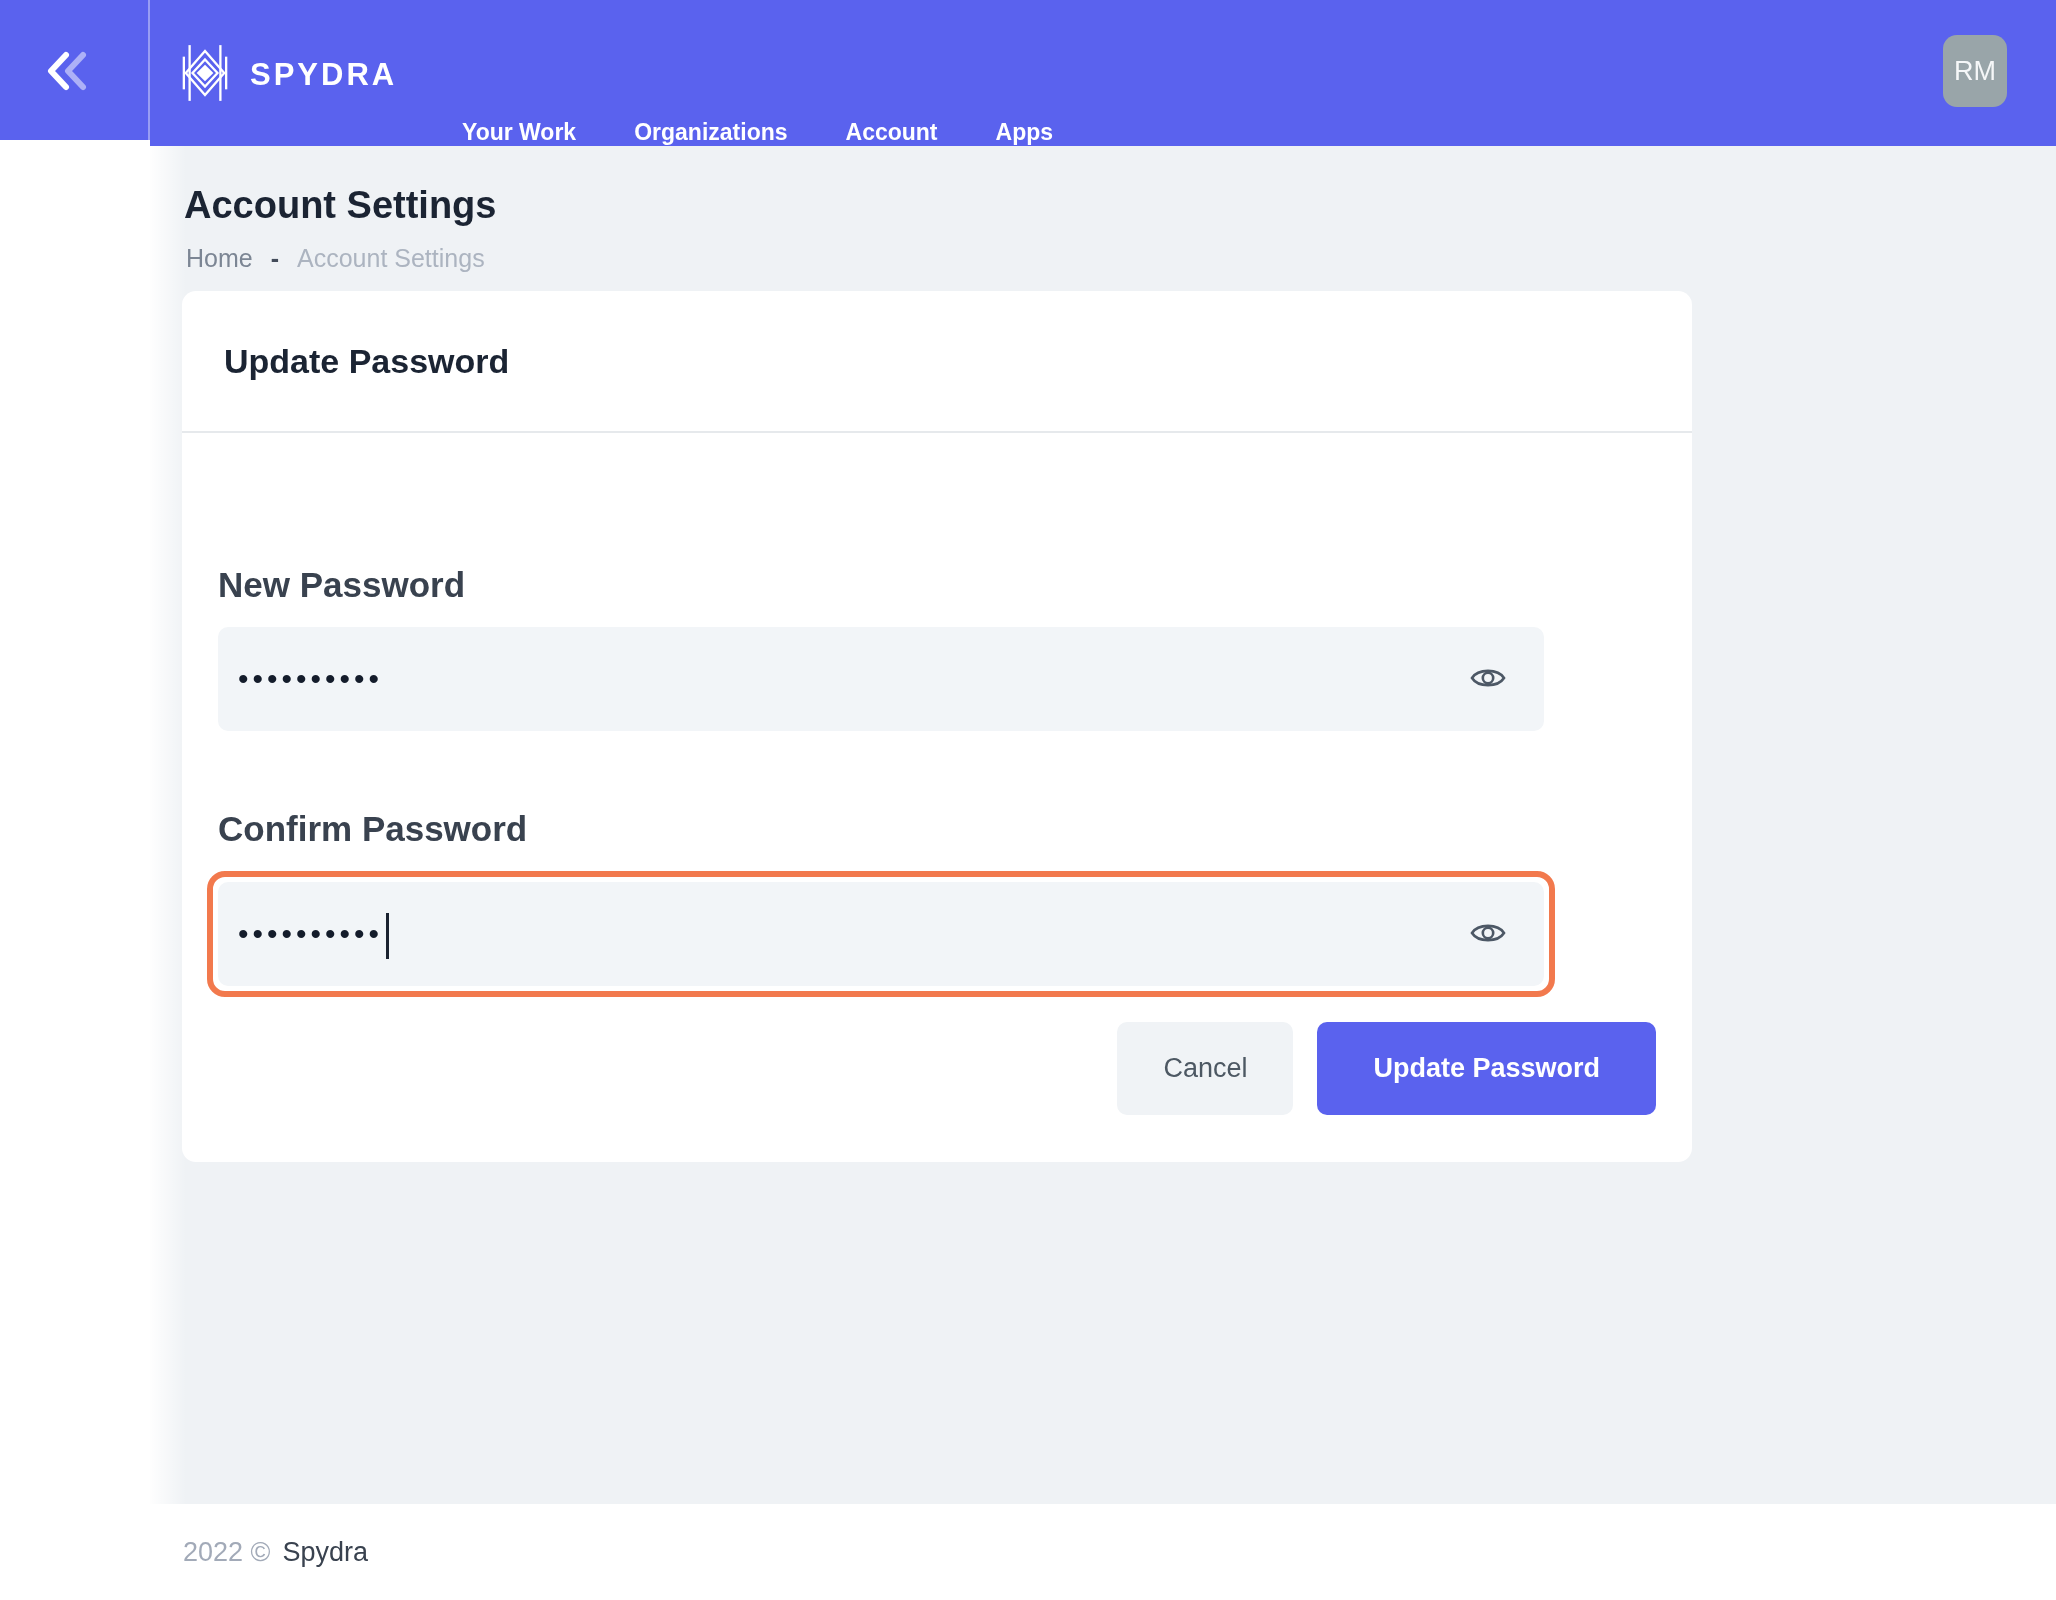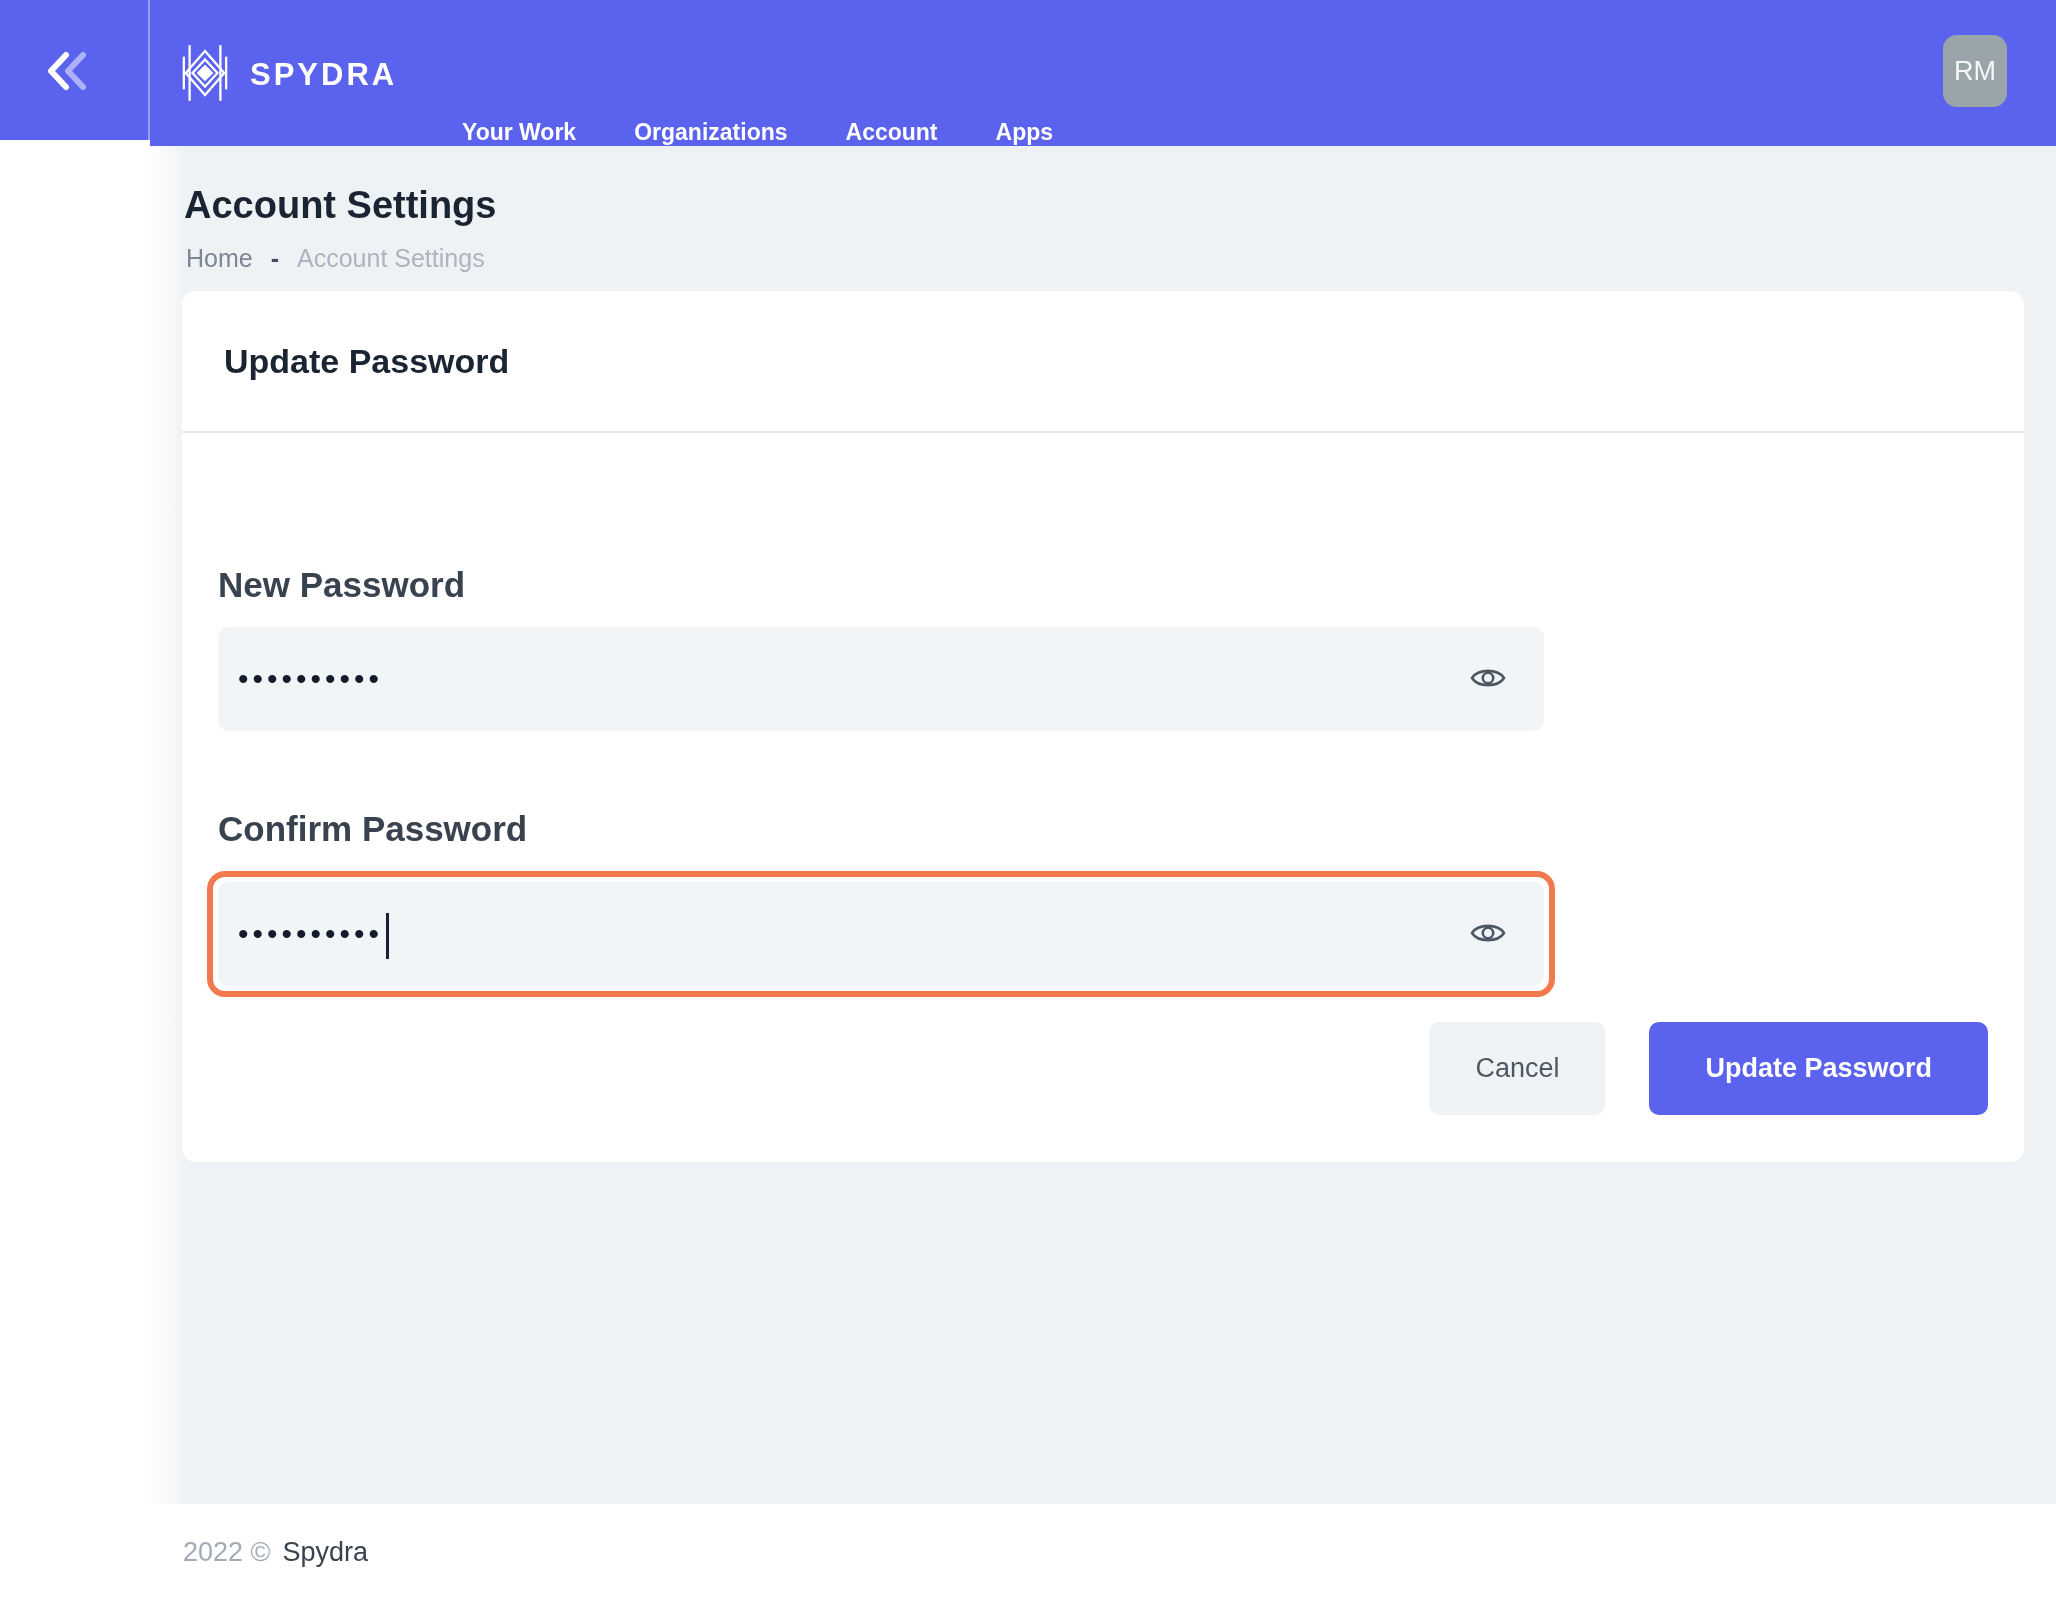--- a/index.html
+++ b/index.html
@@ -71,21 +71,21 @@
   .breadcrumb {
     position:absolute; left:36px; top:98px;
     font-size:25px; display:flex; align-items:center; gap:18px;
   }
   .crumb-home { color:#7C8694; cursor:pointer; }
   .crumb-sep  { color:#434C5A; font-weight:700; }
   .crumb-current { color:#ACB4C0; }
 
   
   .card {
-    position:absolute; left:32px; top:145px; width:1842px; height:871px;
+    position:absolute; left:32px; top:145px; width:1510px; height:871px;
     background:#ffffff; border-radius:14px;
   }
   .card-header {
     height:142px; display:flex; align-items:center; padding:0 42px;
     border-bottom:2px solid #E6E9EC;
   }
   .card-title { font-size:34px; font-weight:700; color:#1B2433; }
   .card-body { padding:132px 36px 0 36px; }
 
   .field-label {
@@ -110,21 +110,21 @@
   .field-confirm { margin-top:78px; }
   .focus-ring {
     width:1348px; margin-left:-11px;
     border:6px solid #F2794D; border-radius:18px; padding:5px;
     background:#ffffff;
   }
   .focus-ring .input-box { width:100%; }
 
   .btn-row {
     margin-top:25px; display:flex; justify-content:flex-end;
-    align-items:center; gap:44px;
+    align-items:center; gap:24px;
   }
   .btn {
     height:93px; border:none; border-radius:10px; font-family:inherit;
     font-size:27px; cursor:pointer; padding:0 46px; white-space:nowrap;
   }
   .btn-cancel { background:#F0F3F6; color:#4D5863; }
   .btn-submit { background:#5A62EE; color:#ffffff; font-weight:600; padding:0 56px; }
 
   
   .footer {

